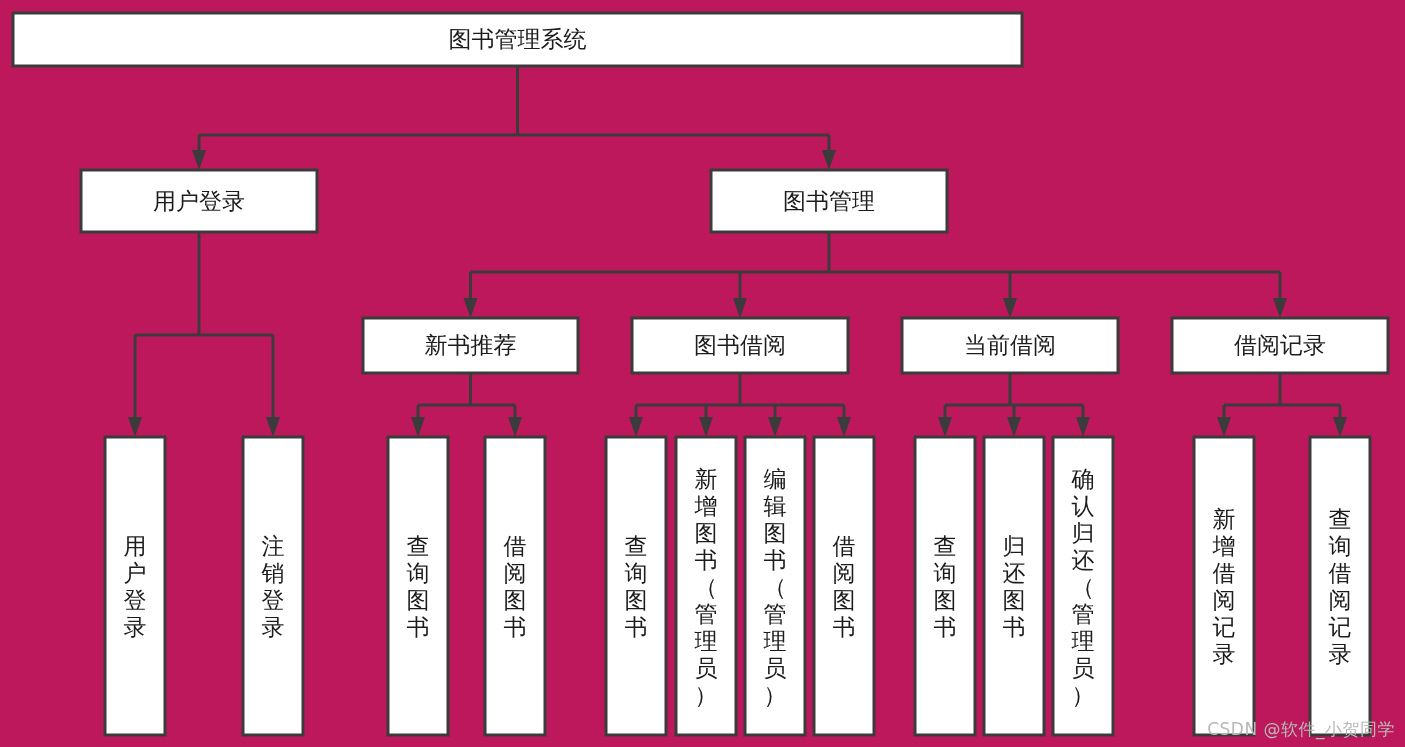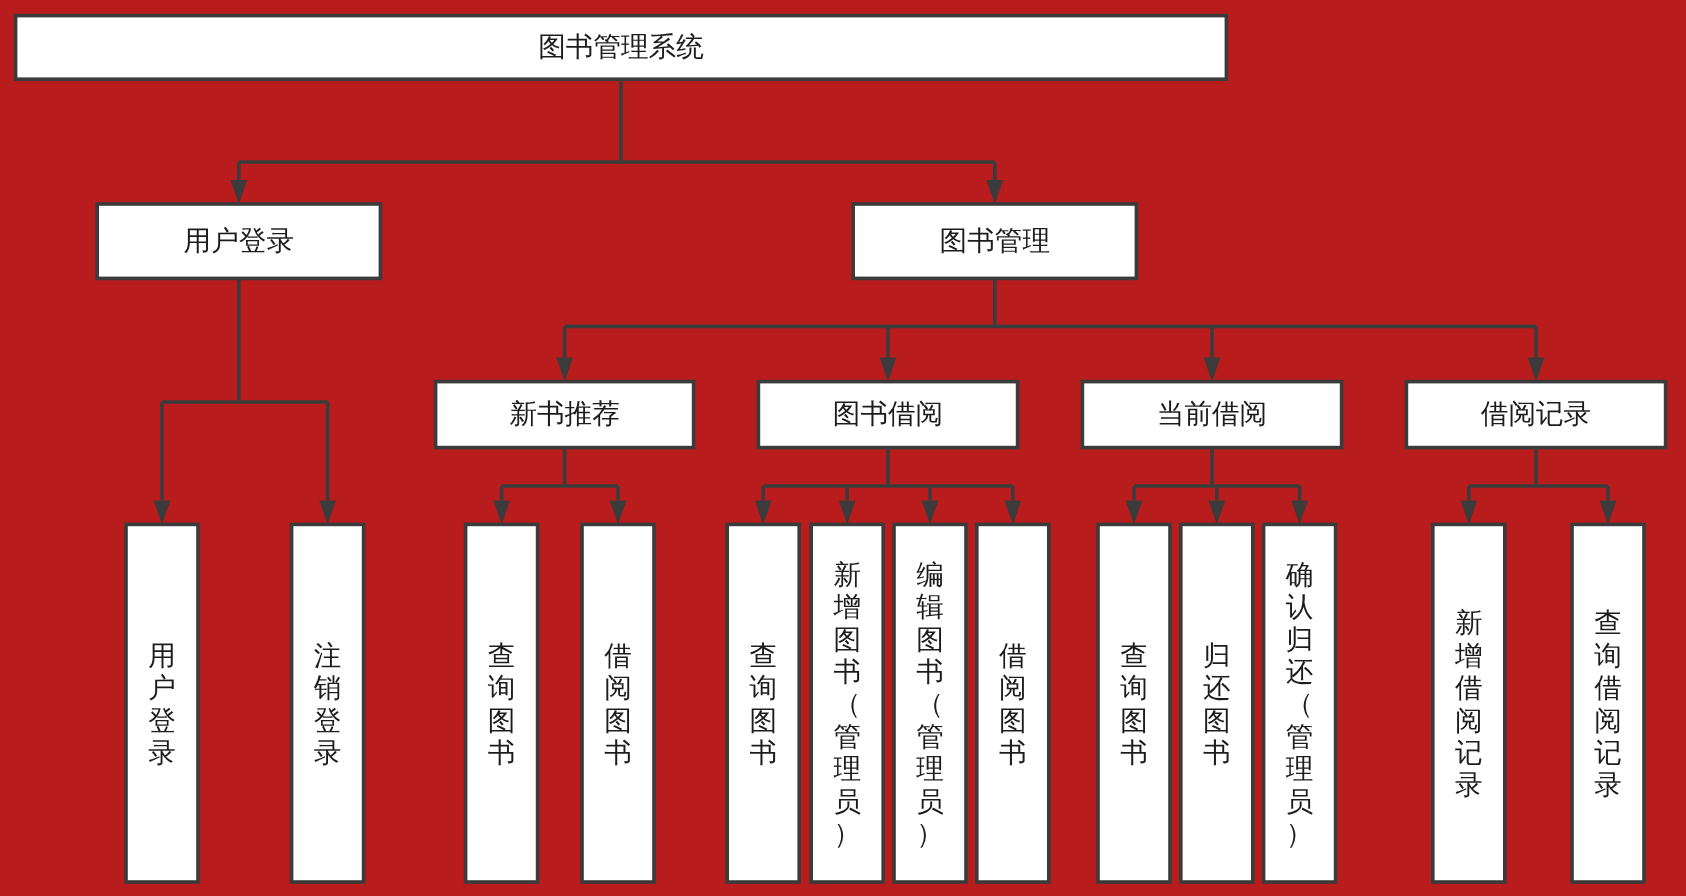--- a/index.html
+++ b/index.html
@@ -8,21 +8,21 @@
     padding: 0;
     background: #ffffff;
   }
   body {
     font-family: "DejaVu Sans", "Liberation Sans", sans-serif;
   }
   #diagram-root {
     position: relative;
     width: 1405px;
     height: 747px;
-    background: #b91c1c;
+    background: #be185d;
     overflow: hidden;
   }
   svg.diagram-canvas {
     position: absolute;
     left: 0;
     top: 0;
     width: 1405px;
     height: 747px;
     display: block;
   }
@@ -203,14 +203,15 @@
           <rect x="1194" y="437" width="60" height="298" class="node-box"></rect>
           <text x="1224" y="527" class="node-label-v"><tspan x="1224" dy="0">新</tspan><tspan x="1224" dy="27">增</tspan><tspan x="1224" dy="27">借</tspan><tspan x="1224" dy="27">阅</tspan><tspan x="1224" dy="27">记</tspan><tspan x="1224" dy="27">录</tspan></text>
         </g>
         <g>
           <rect x="1310" y="437" width="60" height="298" class="node-box"></rect>
           <text x="1340" y="527" class="node-label-v"><tspan x="1340" dy="0">查</tspan><tspan x="1340" dy="27">询</tspan><tspan x="1340" dy="27">借</tspan><tspan x="1340" dy="27">阅</tspan><tspan x="1340" dy="27">记</tspan><tspan x="1340" dy="27">录</tspan></text>
         </g>
       </g>
   </svg>
 
+  <div class="watermark-text">CSDN @软件_小贺同学</div>
 
 </div>
 
 </body></html>

